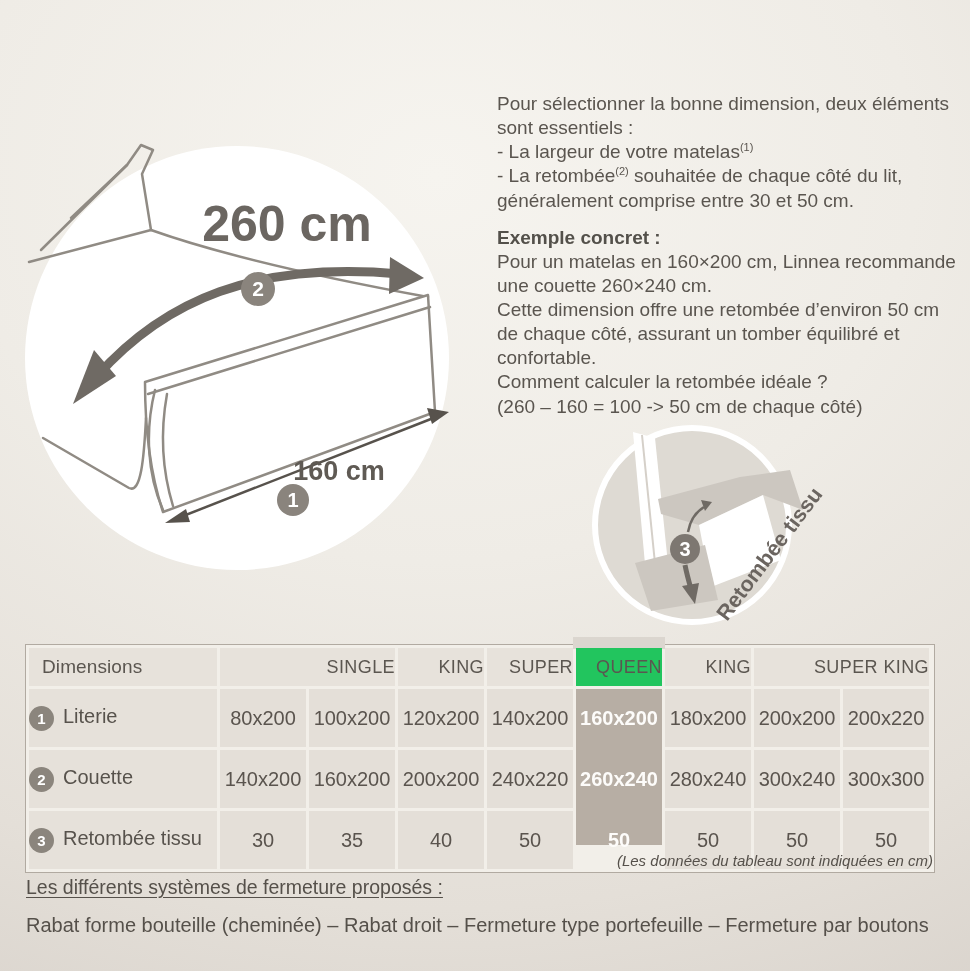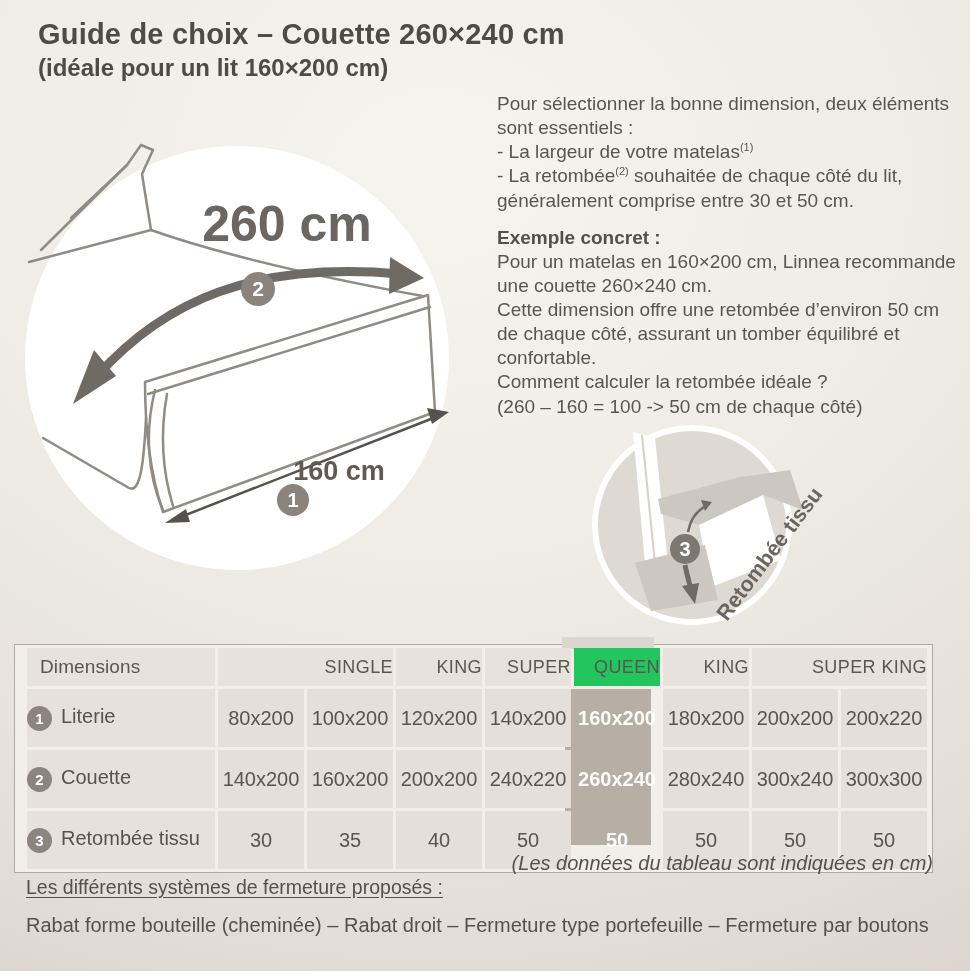--- a/index.html
+++ b/index.html
@@ -10,49 +10,45 @@
   }
   .titleblock{position:absolute;left:38px;top:18px;}
   .title{font-size:29px;font-weight:bold;color:#4e4a45;letter-spacing:.2px;}
   .subtitle{font-size:24px;font-weight:bold;color:#4e4a45;margin-top:3px;}
   .rightcol{position:absolute;left:497px;top:92px;width:465px;font-size:19px;line-height:1.27;color:#5a554f;}
   .rightcol sup{font-size:11px;line-height:0;}
   .example{margin-top:13px;}
   .bold{font-weight:bold;color:#53504a;}
   .blockline{display:block;}
   svg text{font-family:"Liberation Sans", sans-serif;}
-  .tablewrap{position:absolute;left:14px;top:644px;width:908px;border:1px solid #b1aaa1;background:#f2efe9;padding-left:9px;}
+  .tablewrap{position:absolute;left:25px;top:644px;width:908px;border:1px solid #b1aaa1;background:#f2efe9;}
   .queen-strip{position:absolute;left:550px;top:44px;width:86px;height:156px;background:#b7aea4;}
   .queen-head-ext{position:absolute;left:547px;top:-8px;width:92px;height:12px;background:#dbd6cf;}
   table.dim{position:relative;border-collapse:separate;border-spacing:3px;width:906px;table-layout:fixed;}
   table.dim th, table.dim td{font-weight:normal;padding:0;}
   th.hc{height:38px;background:#e7e2db;font-size:18px;color:#5b5650;letter-spacing:.4px;text-align:right;}
   th.hc.first{text-align:left;padding-left:13px;font-size:19px;letter-spacing:.1px;}
   th.hc.queen{background:#22c55e;}
   td.c{height:58px;background:#e4dfd8;text-align:center;font-size:20px;color:#5a544e;}
   td.label{background:#e6e1da;text-align:left;padding-left:11px;font-size:20px;color:#57524c;white-space:nowrap;}
   td.c.q{background:transparent;color:#fdfcfa;font-weight:bold;}
   .badge{display:inline-block;width:25px;height:25px;border-radius:50%;background:#8b857d;color:#fff;
          font-size:15px;font-weight:bold;text-align:center;line-height:25px;vertical-align:middle;margin-right:9px;}
-  .caption{position:absolute;left:25px;top:852px;width:908px;text-align:right;font-style:italic;font-size:20px;color:#55504a;}
+  .caption{position:absolute;left:25px;top:852px;width:908px;text-align:right;font-style:italic;font-size:15px;color:#55504a;}
   .footer{position:absolute;left:26px;top:876px;width:930px;}
   .footer-heading{font-size:19.5px;text-decoration:underline;text-underline-offset:3px;color:#55504a;}
   .footer-line{font-size:20px;margin-top:15px;color:#55504a;}
   .diagram-main{position:absolute;left:15px;top:128px;}
   .diagram-side{position:absolute;left:575px;top:415px;}
 </style>
 </head>
 <body>
 
 <div class="page">
 
-  <div class="titleblock">
-    <div class="title">Guide de choix – Couette 260×240 cm</div>
-    <div class="subtitle">(idéale pour un lit 160×200 cm)</div>
-  </div>
 
   <svg class="diagram-main" width="460" height="470" viewBox="0 0 460 470">
     <circle cx="222" cy="230" r="212" fill="#ffffff"></circle>
     <g stroke="#908b84" stroke-width="2.5" fill="none" stroke-linejoin="round" stroke-linecap="round">
 
       <path d="M 26,122 L 112,37 L 126,17 L 138,22 L 127,46 L 136,102"></path>
       <path d="M 56,90 L 112,37"></path>
 
       <path d="M 14,134 L 136,102"></path>
       <path d="M 136,102 C 215,130 320,152 413,169"></path>

